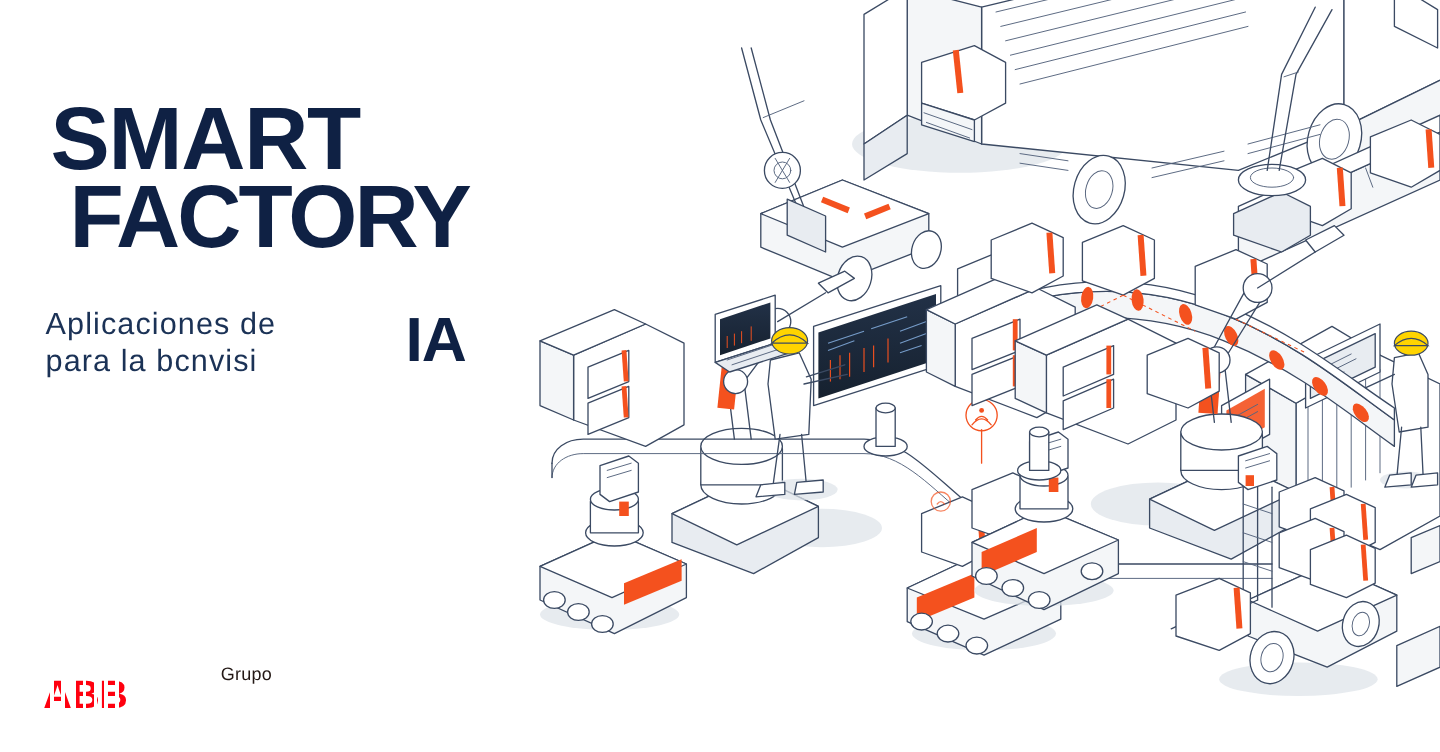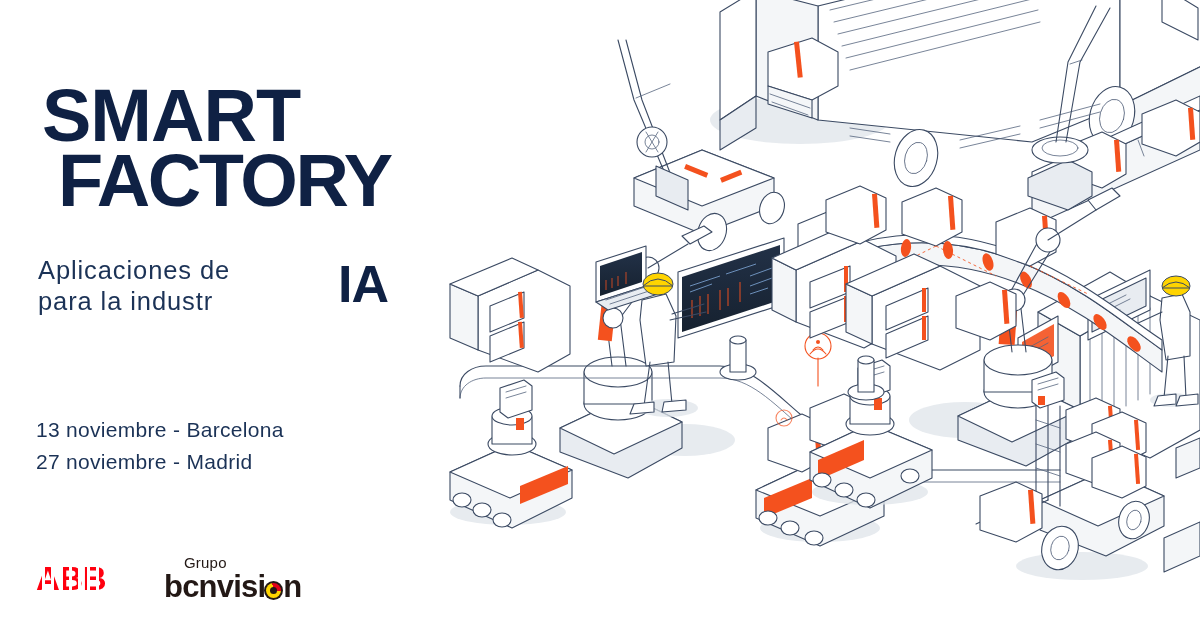--- a/index.html
+++ b/index.html
@@ -579,43 +579,34 @@
   <div class="left-panel">
 
     <h1 class="headline">
       <span class="hl-line l1">SMART</span>
       <span class="hl-line l2">FACTORY</span>
     </h1>
 
     <div class="subtitle-wrap">
       <div class="subtitle">
         <span class="sub-line">Aplicaciones de</span>
-        <span class="sub-line">para la industr</span>
+        <span class="sub-line">para la bcnvisi</span>
       </div>
       <div class="ia-badge">IA</div>
     </div>
 
-    <div class="dates">
-      <span class="date-line">13 noviembre - Barcelona</span>
-      <span class="date-line">27 noviembre - Madrid</span>
-    </div>
 
     <div class="logos">
 
       <div class="logo-abb">
         <div class="abb-txt">ABB</div>
         <div class="abb-stripes"></div>
       </div>
 
       <div class="logo-bcn">
         <div class="grupo">Grupo</div>
-        <div class="bcn-row">
-          <span class="bcn-a">bcnvisi</span>
-          <span class="bcn-dot"></span>
-          <span class="bcn-b">n</span>
-        </div>
       </div>
 
 
     </div>
   </div>
 
 </div>
 
 </body></html>

